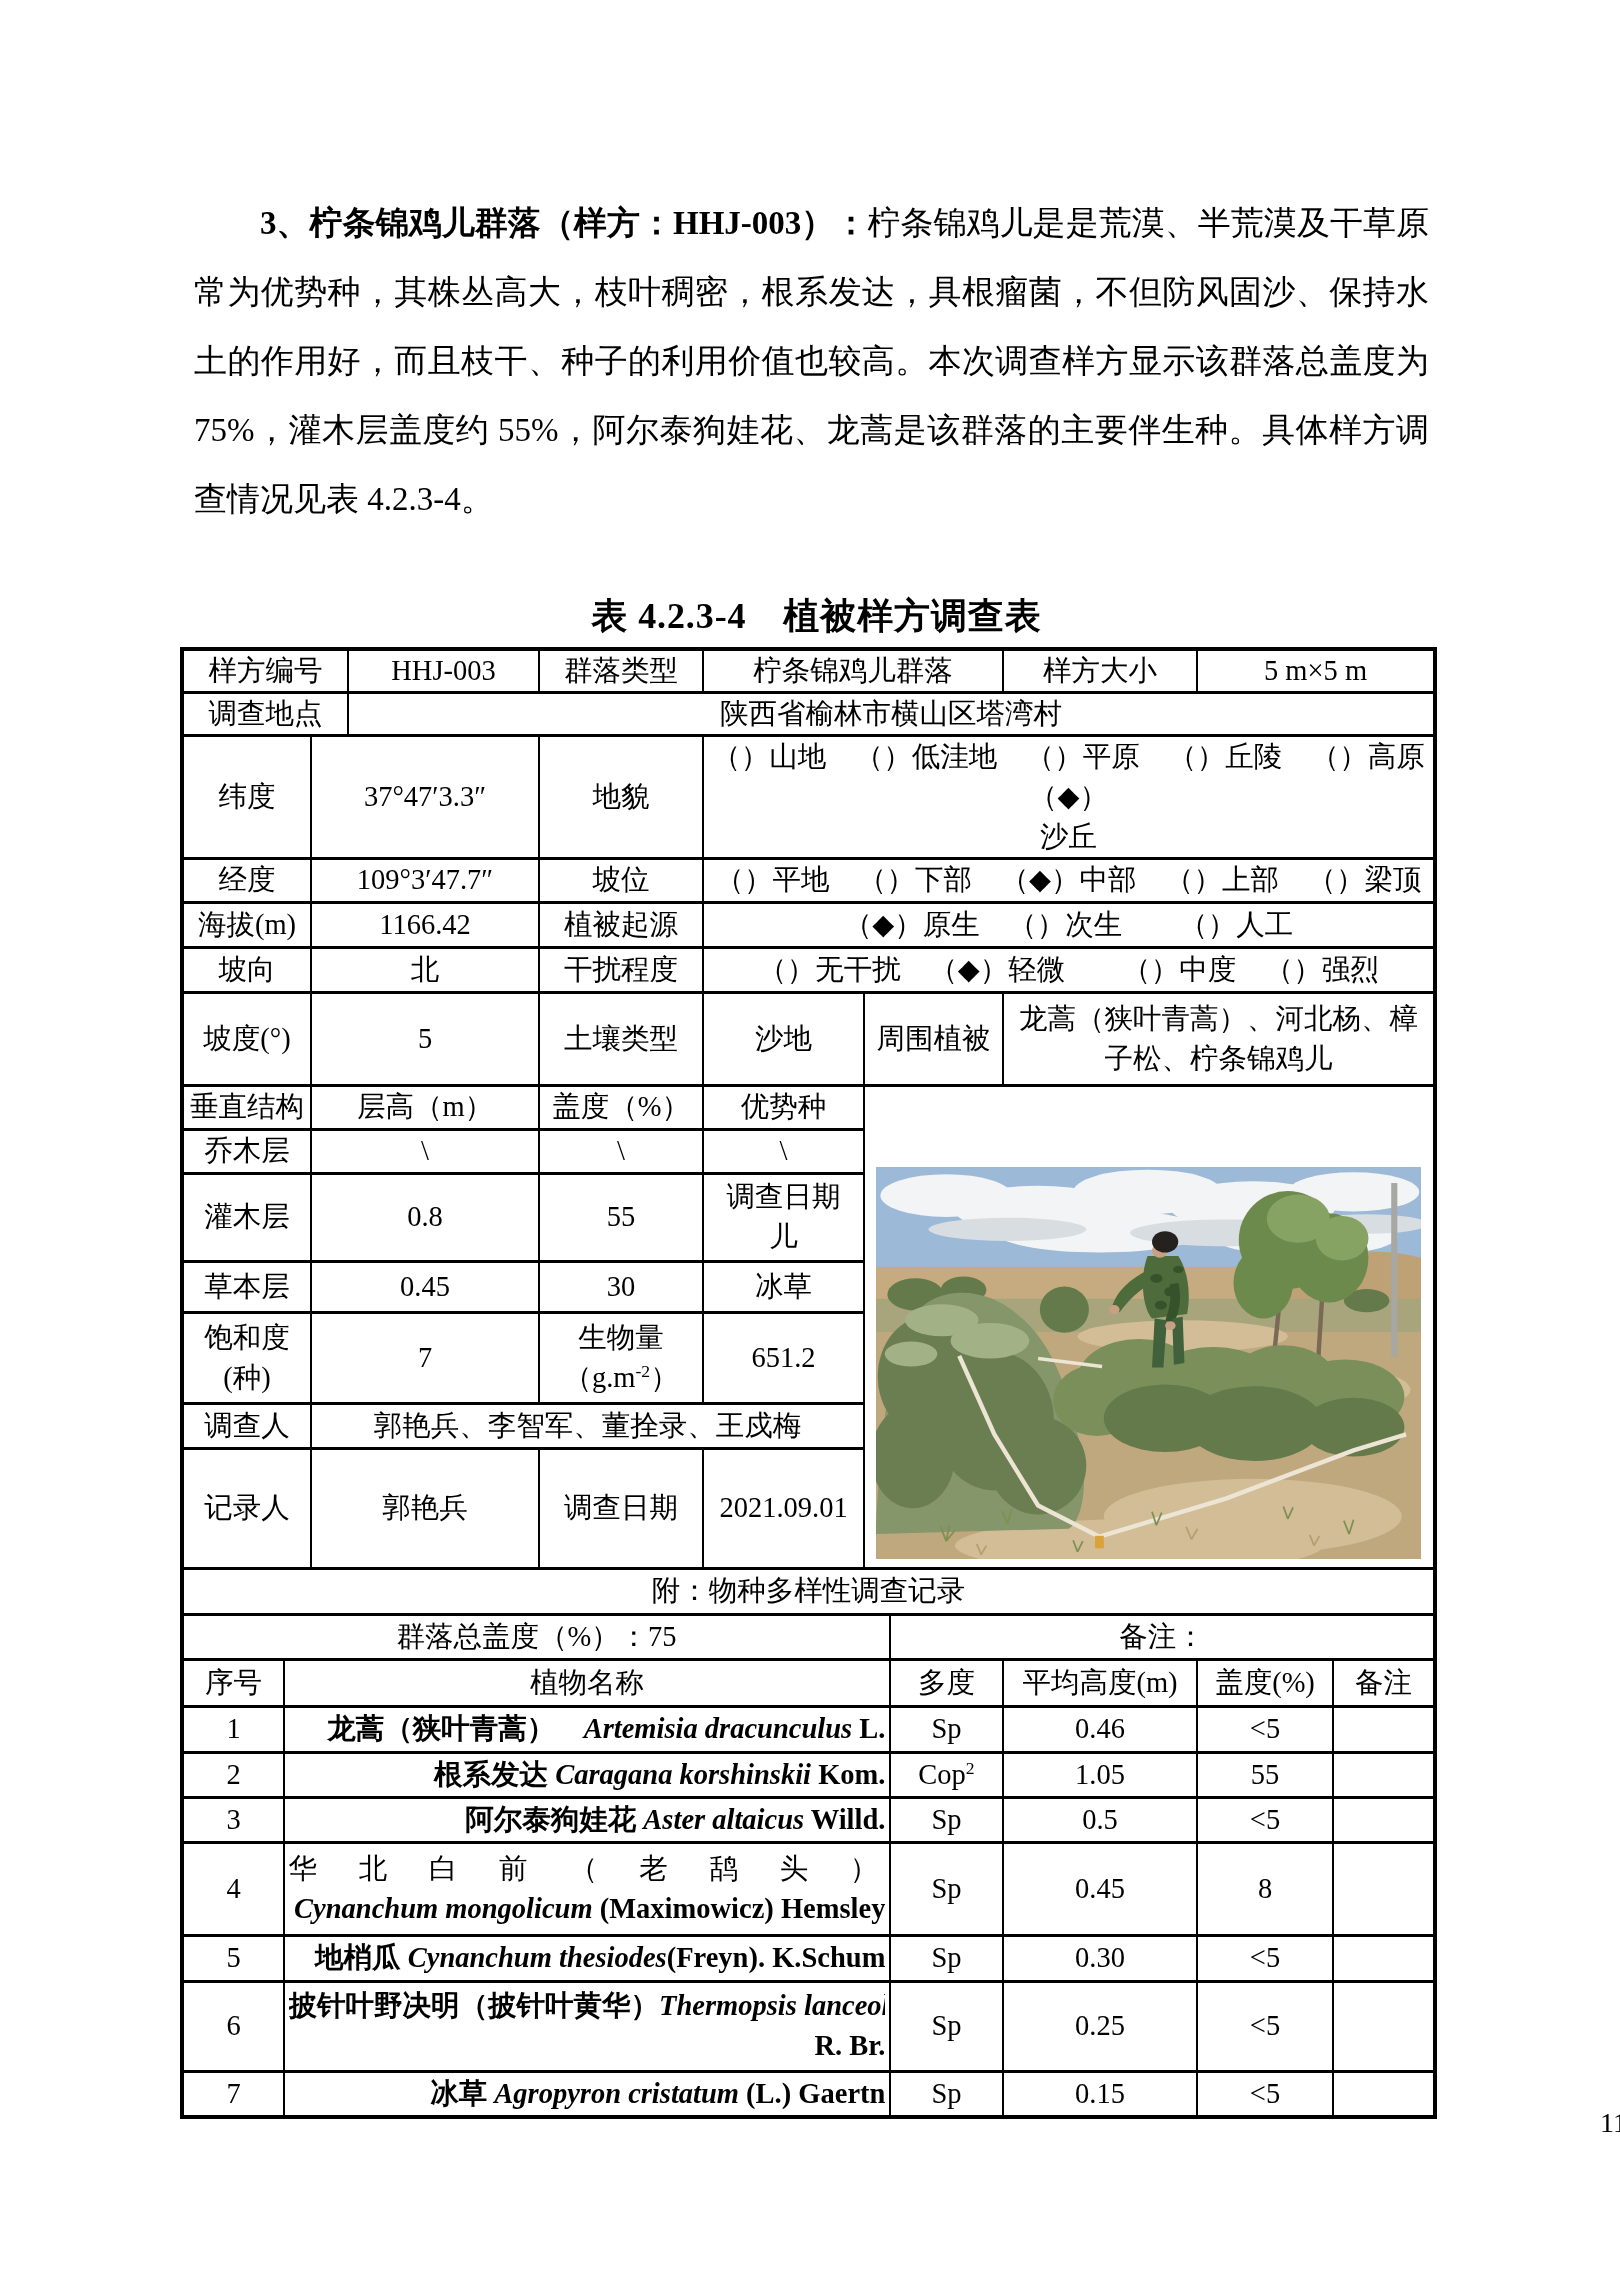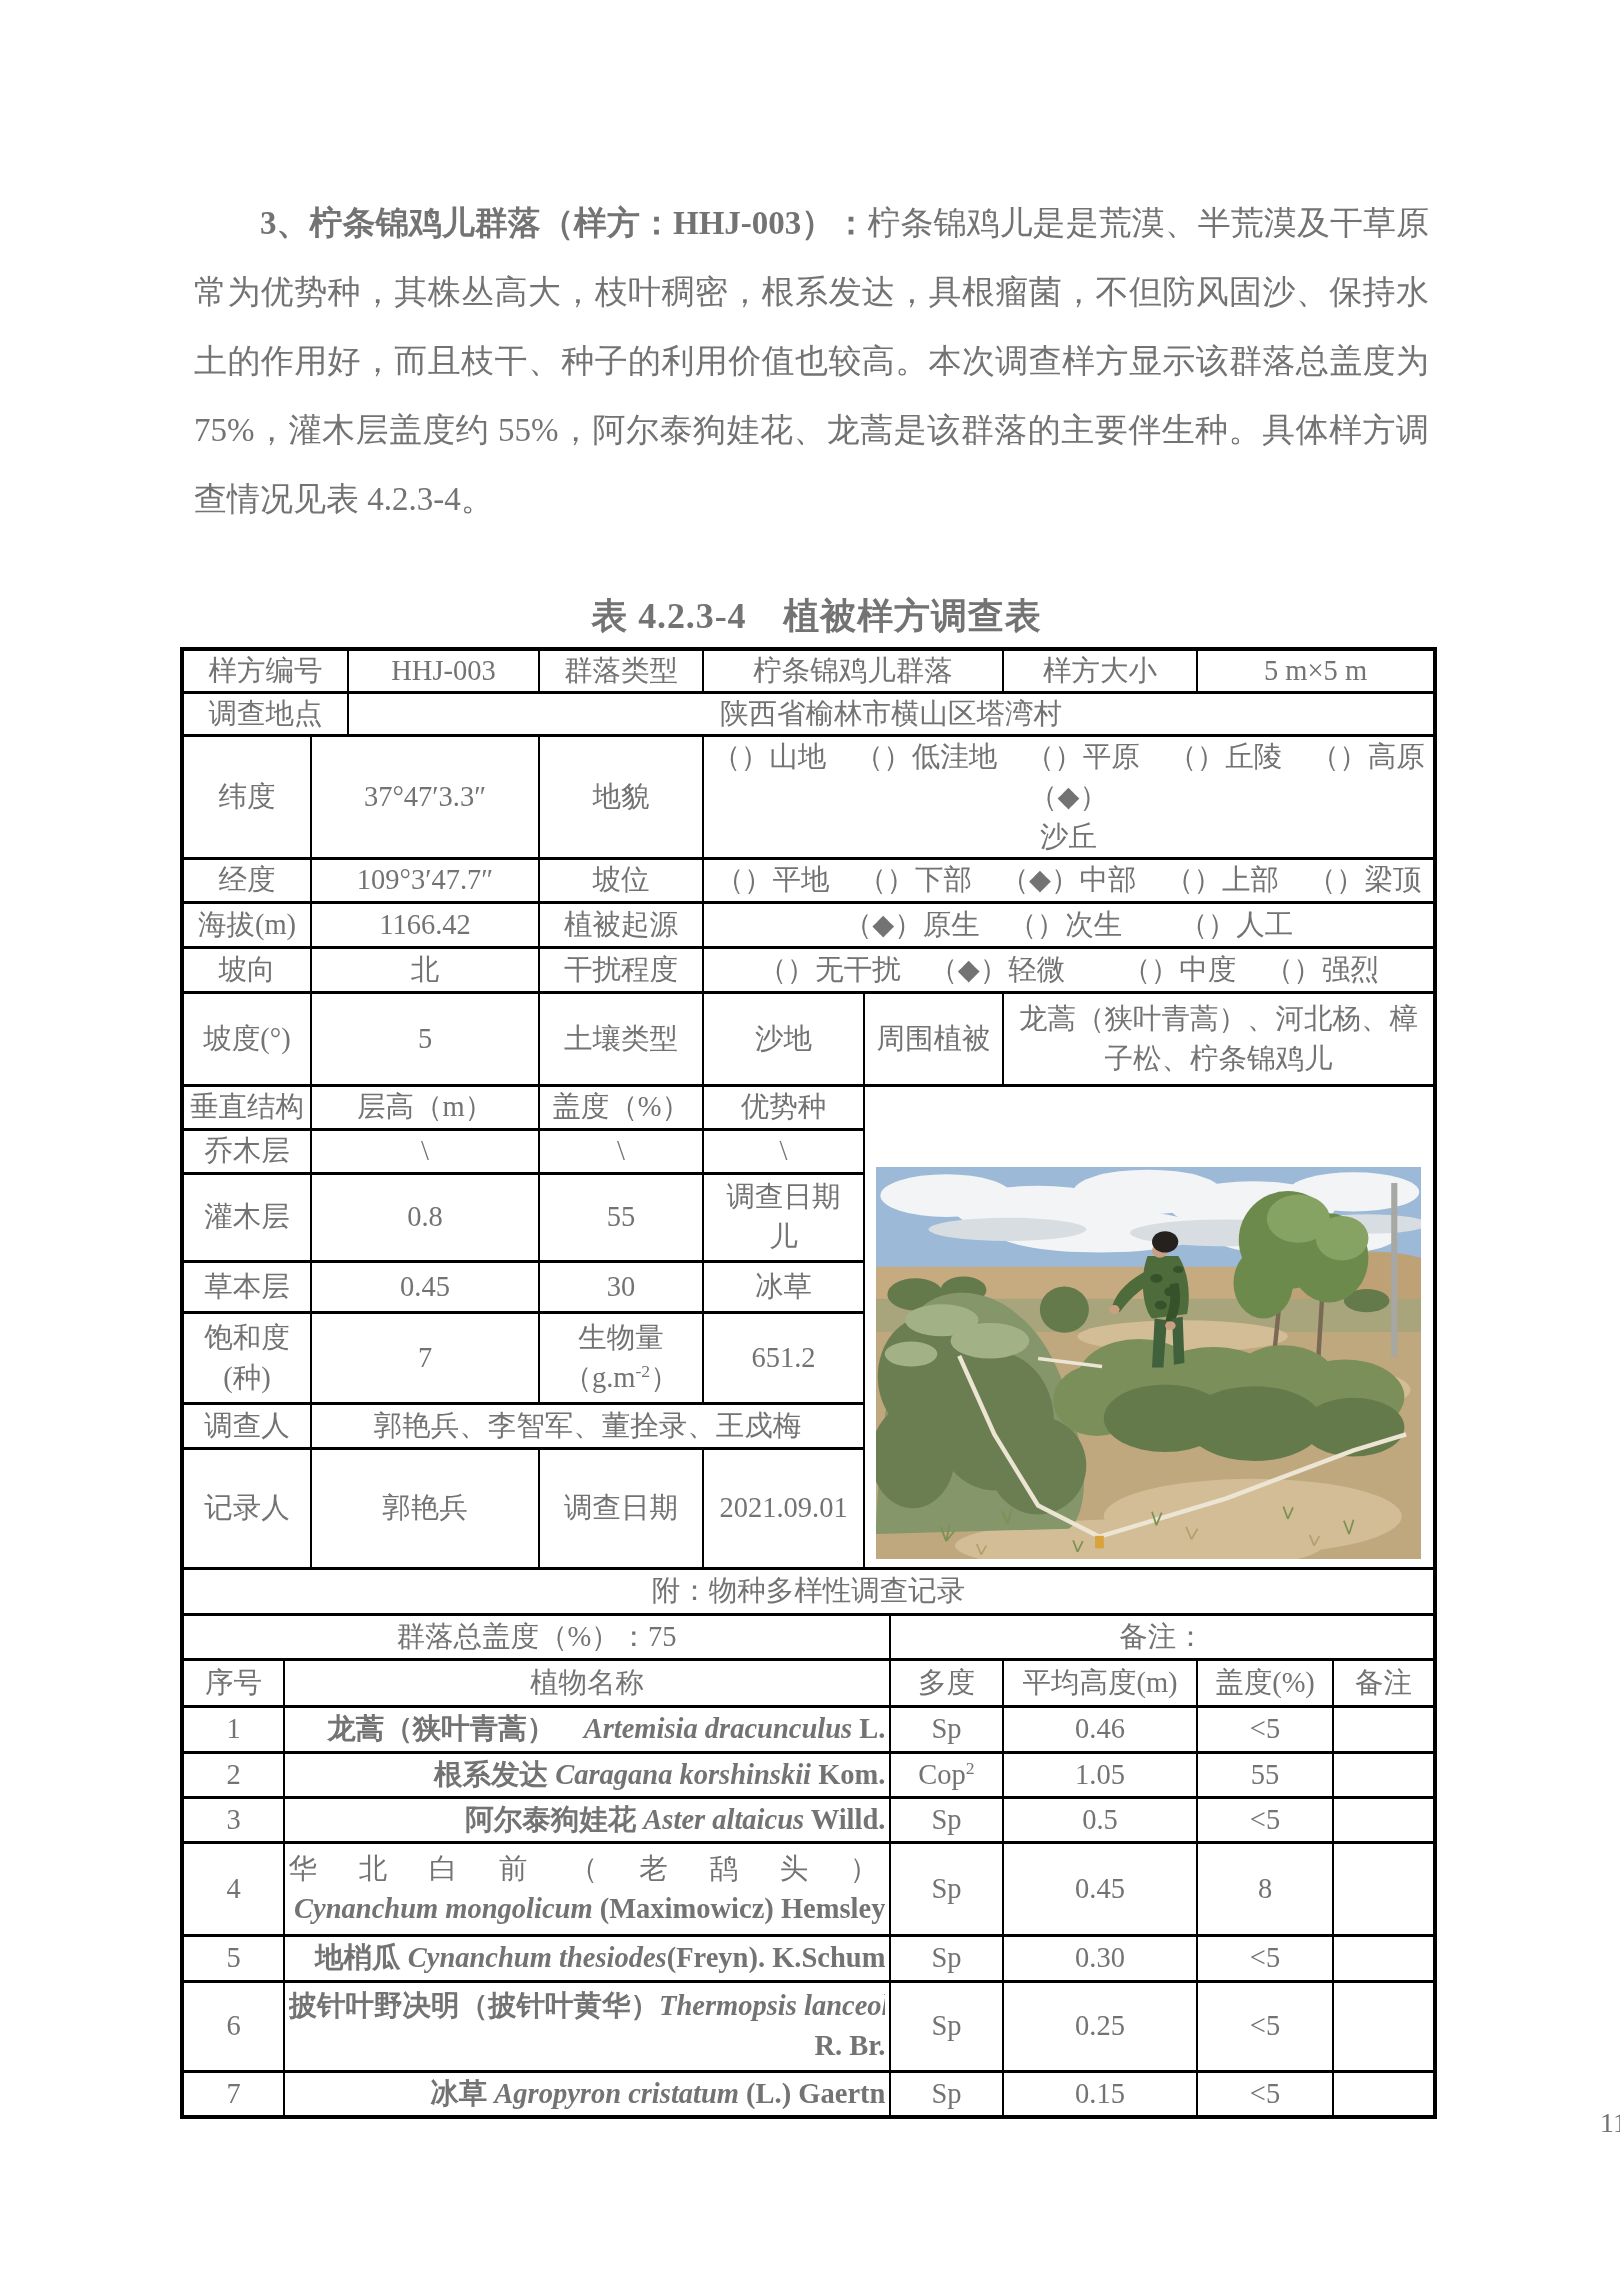--- a/index.html
+++ b/index.html
@@ -1,17 +1,17 @@
 <!DOCTYPE html>
 <html style="font-size:14.3px"><head>
 <meta charset="utf-8">
 <style>
   html,body{margin:0;padding:0;background:#888;}
   .page{position:relative;width:1621px;height:2293px;background:#ffffff;
-        font-family:"Liberation Serif","DejaVu Serif",serif;color:#737373;overflow:hidden;}
+        font-family:"Liberation Serif","DejaVu Serif",serif;color:#000000;overflow:hidden;}
 
   
   .para{position:absolute;left:194px;top:189px;width:1235px;}
   .para-line{font-size:33px;line-height:69px;height:69px;white-space:nowrap;
              text-align:justify;text-align-last:justify;}
   .para-line.first{text-indent:66px;}
   .para-line.last{text-align-last:left;}
   .para-line b{font-weight:bold;}
 
   

